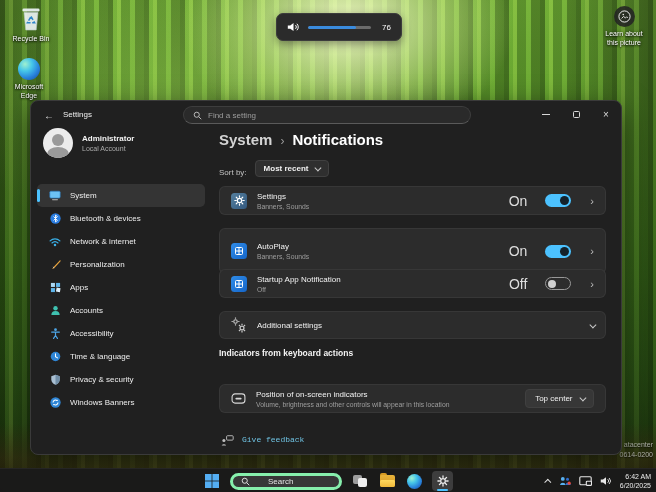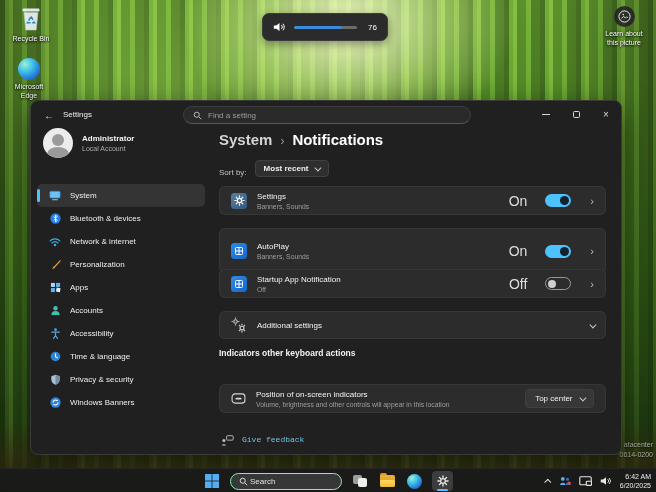--- a/index.html
+++ b/index.html
@@ -24,21 +24,21 @@
     text-shadow:0 1px 2px rgba(0,0,0,.95), 0 0 3px rgba(0,0,0,.7); }
   #recycle-bin { left:8px; top:4px; width:46px; }
   #edge-icon { left:6px; top:58px; width:46px; }
   .edge-ball { width:22px; height:22px; border-radius:50%;
     background: radial-gradient(circle at 32% 28%, #9ff0cf 0%, #46c6e8 32%, #2a86dd 62%, #16459c 100%); }
   #learn-picture { right:6px; top:6px; width:52px; }
   .learn-ball { width:21px; height:21px; border-radius:50%; background:rgba(35,35,35,.88);
     display:flex; align-items:center; justify-content:center; }
 
   
-  #volume-osd { position:absolute; left:262px; top:13px; width:126px; height:28px; z-index:6;
+  #volume-osd { position:absolute; left:276px; top:13px; width:126px; height:28px; z-index:6;
     background:#2b2b2b; border:1px solid #3c3c3c; border-radius:7px;
     display:flex; align-items:center; gap:8px; padding:0 10px; box-shadow:0 3px 10px rgba(0,0,0,.4); }
   .osd-track { flex:1; height:3px; background:#6b6b6b; border-radius:2px; position:relative; overflow:hidden; }
   .osd-fill { position:absolute; left:0; top:0; bottom:0; background:#3a8bdd; border-radius:2px; }
   .osd-value { font-size:8px; color:#fff; min-width:12px; text-align:right; }
 
   
   #watermark { position:absolute; right:3px; bottom:32px; z-index:1; text-align:right;
     font-size:7px; line-height:10px; color:rgba(255,255,255,.62); text-shadow:0 1px 1px rgba(0,0,0,.6); }
 
@@ -116,22 +116,22 @@
 
   .feedback-row { position:absolute; left:190px; top:334px; display:flex; align-items:flex-start; gap:8px;font-family:Liberation Mono, monospace; }
   .feedback-label { font-size:8px; color:#6fc2e2; }
 
   
   #taskbar { position:absolute; left:0; right:0; bottom:0; height:24px; z-index:20;
     background:rgba(26,26,26,.97); border-top:1px solid rgba(255,255,255,.05); }
   .tb-center { position:absolute; left:50%; top:0; height:24px; transform:translateX(-50%);
     display:flex; align-items:center; gap:9px; }
   .tb-btn { width:18px; height:20px; display:flex; align-items:center; justify-content:center; border-radius:4px; }
-  .tb-search { width:112px; height:17px; border-radius:9px; background:#373737; border:1px solid #86efac;
-    display:flex; align-items:center; gap:2px; padding:0 8px; }
+  .tb-search { width:112px; height:17px; border-radius:9px; background:#373737; border:3px solid #86efac;
+    display:flex; align-items:center; gap:18px; padding:0 8px; }
   .tb-search-label { font-size:8px; color:#e3e3e3; }
   .taskview { position:relative; width:14px; height:12px; }
   .taskview .tv-back { position:absolute; left:0; top:0; width:9px; height:9px; background:#9d9d9d; border-radius:2px; }
   .taskview .tv-front { position:absolute; right:0; bottom:0; width:9px; height:9px; background:#efefef; border-radius:2px; }
   .folder { position:relative; width:15px; height:12px; }
   .folder .f-back { position:absolute; inset:0; background:linear-gradient(180deg,#e8b33a,#d79a22); border-radius:2px; }
   .folder .f-tab { position:absolute; left:0; top:-2px; width:7px; height:4px; background:#d79a22; border-radius:2px 2px 0 0; }
   .folder .f-front { position:absolute; left:0; right:0; bottom:0; height:7px;
     background:linear-gradient(180deg,#ffd95e,#f0b93a); border-radius:1.5px 1.5px 2px 2px; }
   .edge-tb { width:15px; height:15px; border-radius:50%;
@@ -440,21 +440,21 @@
               <line x1="8" y1="12.8" x2="8" y2="15"></line>
             </g>
         </svg>
       </span>
       <div class="titles">
         <div class="c-title">Additional settings</div>
       </div>
       <span class="chev-down"></span>
     </div>
 
-    <div class="section-title">Indicators other keyboard actions</div>
+    <div class="section-title">Indicators from keyboard actions</div>
 
     <div class="card" style="top:283px; height:29px;">
       <span>
         <svg class="icon-svg" width="15" height="11" viewBox="0 0 16 12">
           <rect x="1" y="1" width="14" height="10" rx="3.2" fill="none" stroke="#d8d8d8" stroke-width="1.2"></rect>
           <rect x="4.6" y="5.1" width="6.8" height="1.9" rx="0.95" fill="#d8d8d8"></rect>
         </svg>
       </span>
       <div class="titles">
         <div class="c-title">Position of on-screen indicators</div>

